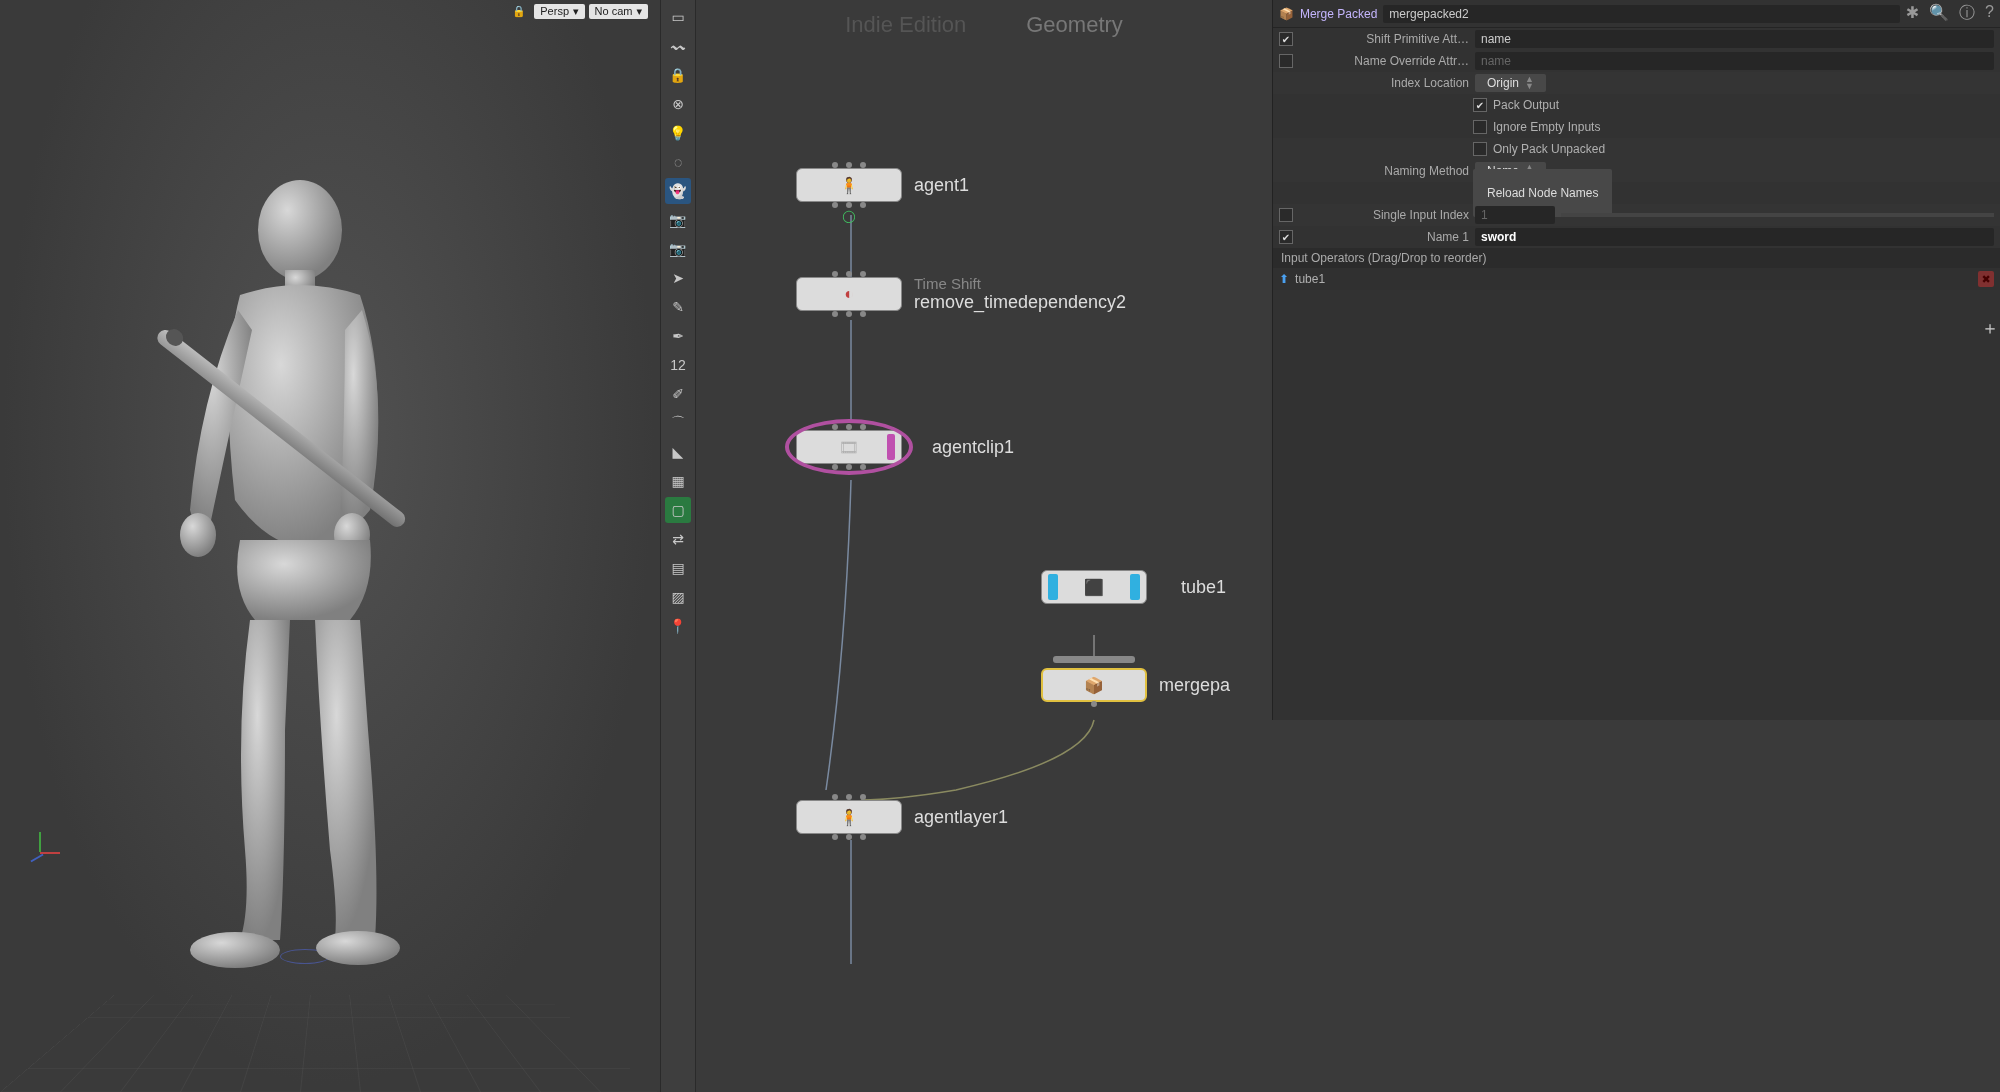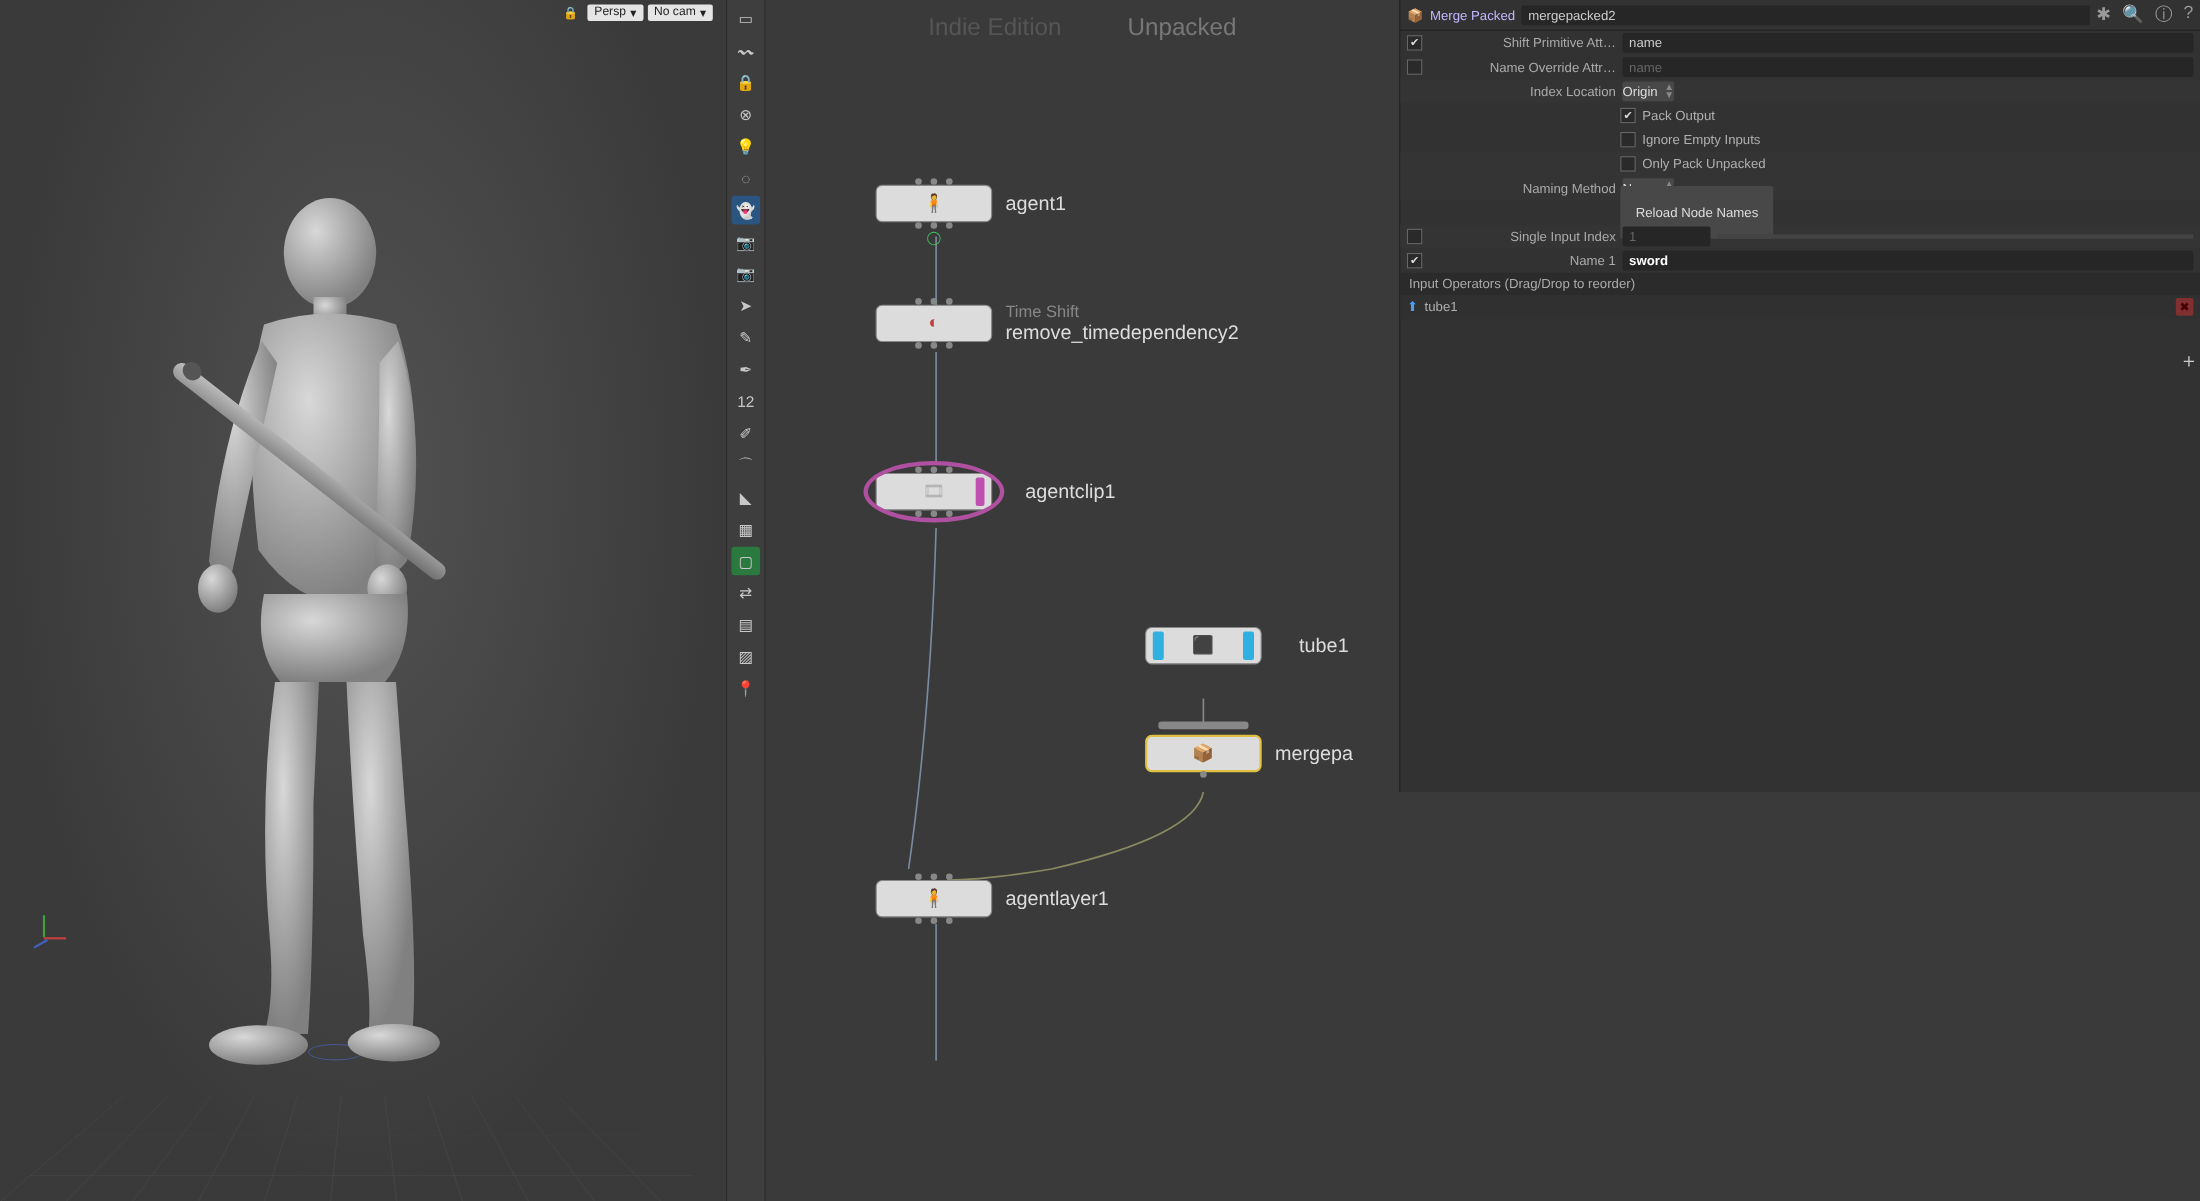--- a/index.html
+++ b/index.html
@@ -215,21 +215,21 @@
   color: #ccc;
   padding: 2px 6px;
   height: 18px;
   border-radius: 2px;
   display:flex; align-items:center;
 }
 .text-field.disabled { color:#666; }
 .text-field.bold { color:#fff; font-weight:bold; }
 .dropdown {
   background: #484848;
-  padding: 2px 0;
+  padding: 2px 12px;
   border-radius: 2px;
   display:flex; align-items:center; gap:6px;
   color:#ddd;
 }
 .dropdown .arrows { font-size:9px; color:#888; line-height:7px;}
 .button {
   background: #484848;
   padding: 17px 14px;
   border-radius: 2px;
   color:#ddd;
@@ -339,21 +339,21 @@
     <div class="tb-icon green">▢</div>
     <div class="tb-icon">⇄</div>
     <div class="tb-icon">▤</div>
     <div class="tb-icon">▨</div>
     <div class="tb-icon">📍</div>
   </div>
 
 <div class="network">
   <div class="network-header">
     <span>Indie Edition</span>
-    <span class="geom">Unpacked</span>
+    <span class="geom">Geometry</span>
   </div>
 
   <svg class="wires">
     <path d="M155 215 L155 280" stroke="#7a8aa0" stroke-width="1.5" fill="none"></path>
     <path d="M155 320 L155 420" stroke="#7a8aa0" stroke-width="1.5" fill="none"></path>
     <path d="M155 480 Q150 650 130 790" stroke="#7a8aa0" stroke-width="1.5" fill="none"></path>
     <path d="M398 635 L398 660" stroke="#888" stroke-width="1.5" fill="none"></path>
     <path d="M398 720 Q390 760 260 790 Q200 800 165 800" stroke="#8a8a60" stroke-width="1.5" fill="none"></path>
     <path d="M155 840 L155 1090" stroke="#7a8aa0" stroke-width="1.5" fill="none"></path>
   </svg>

